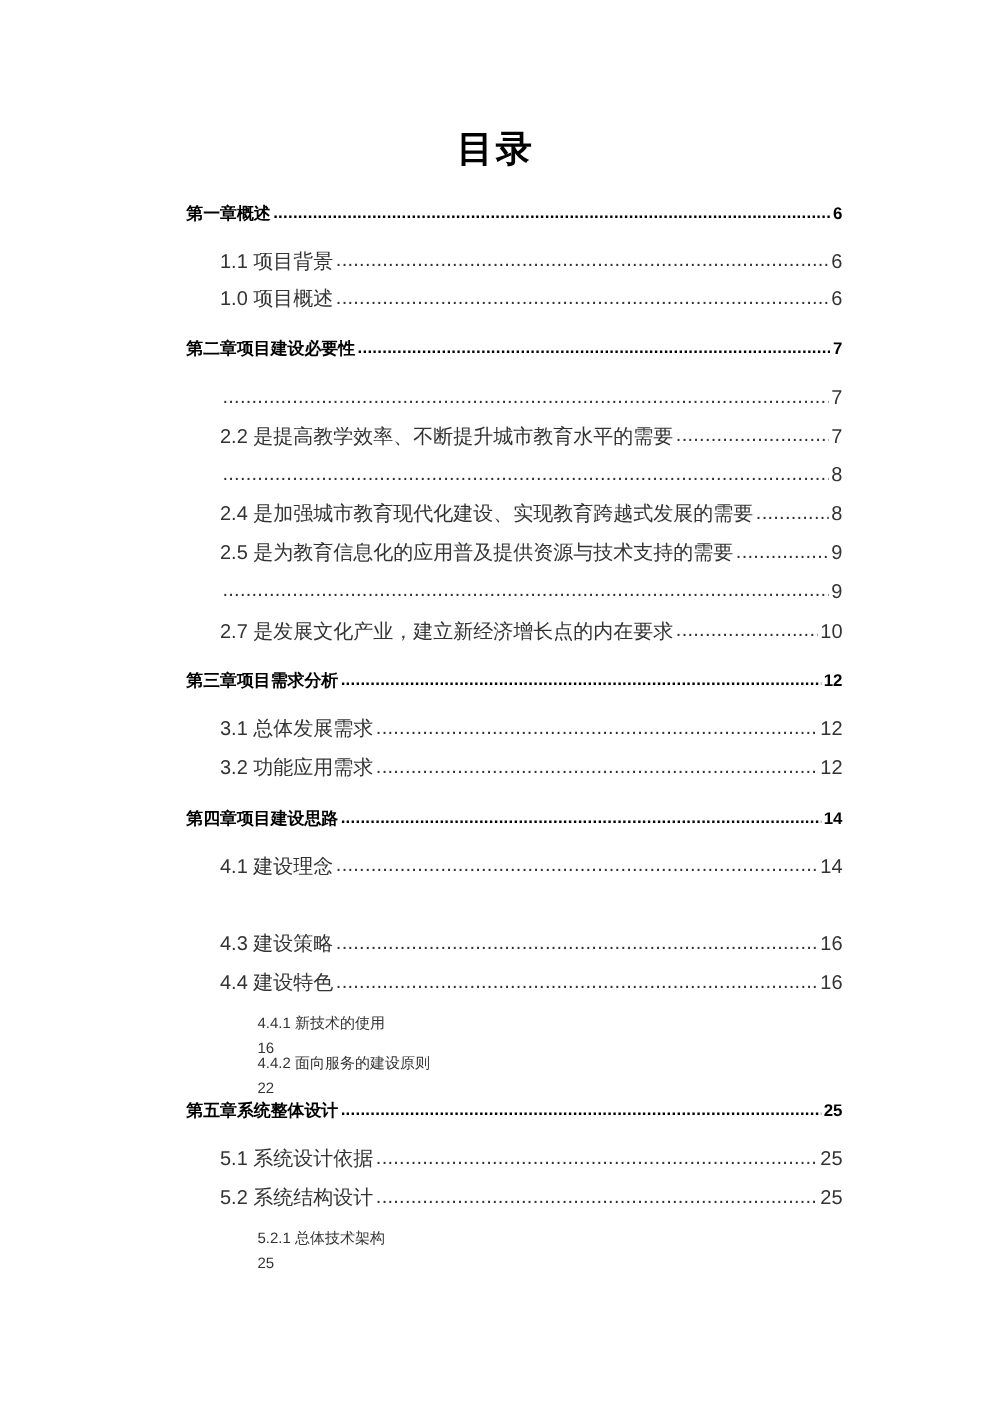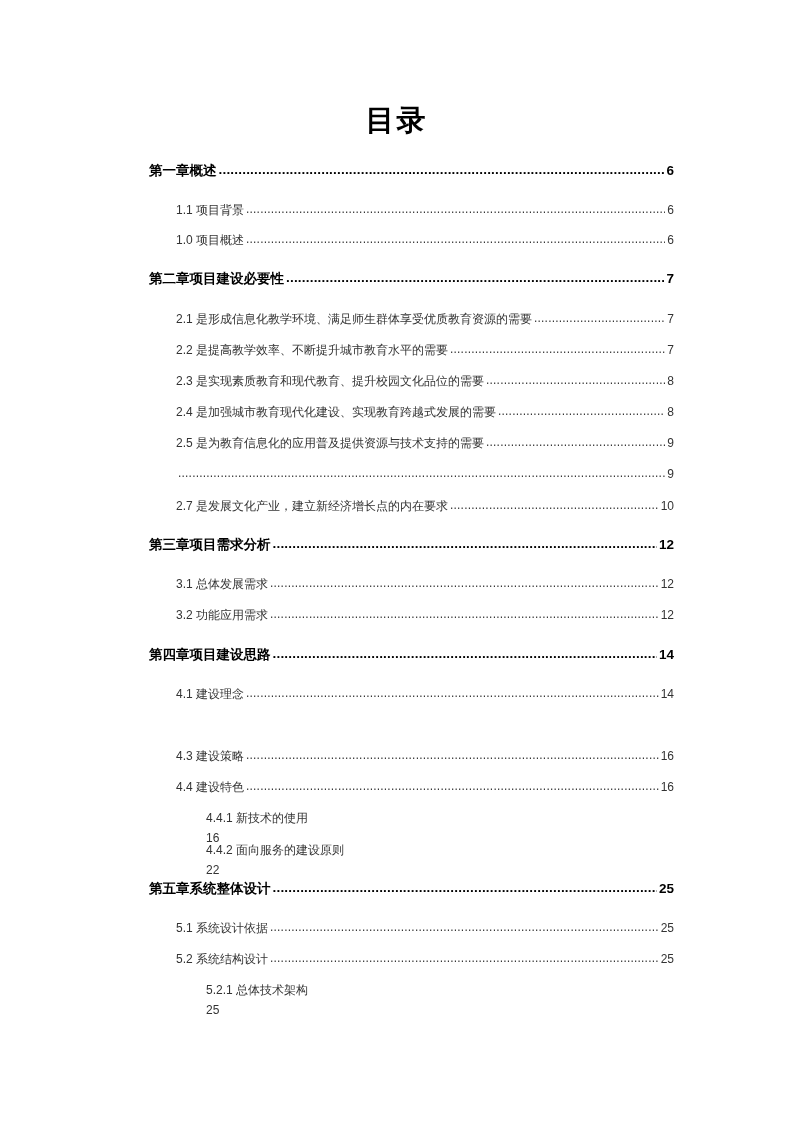--- a/index.html
+++ b/index.html
@@ -9,21 +9,21 @@
     .title { position: absolute; left: 0; width: 793px; top: 100px; text-align: center;
       font-size: 29px; font-weight: bold; letter-spacing: 2px; color: #000; line-height: 40px; }
     .toc-row { position: absolute; right: 119px; display: flex; align-items: baseline;
       white-space: nowrap; height: 20px; line-height: 20px; }
     .toc-row .label { flex: 0 0 auto; }
     .toc-row .leader { flex: 1 1 auto; overflow: hidden; margin: 0 2px; position: relative; top: -1px; }
     .toc-row .leader::after { content: "........................................................................................................................................................................................................................................................................"; letter-spacing: 0.2px; }
     .toc-row .page-num { flex: 0 0 auto; text-align: right; }
     .lvl1 { left: 149px; font-size: 13.5px; font-weight: bold; color: #000; }
     .lvl1 .leader { font-weight: bold; }
-    .lvl2 { left: 176px; font-size: 12px; color: #333; }
+    .lvl2 { left: 176px; font-size: 16px; color: #333; }
     .lvl3 { left: 204px; font-size: 12px; color: #333; flex-direction: column; }
   </style>
 </head>
 <body>
 
 <div class="page">
   <div class="title">目录</div>
 
   <div class="toc-row lvl1" style="top:161px">
     <span class="label">第一章概述</span>
@@ -40,31 +40,29 @@
     <span class="leader"></span>
     <span class="page-num">6</span>
   </div>
 
   <div class="toc-row lvl1" style="top:269px">
     <span class="label">第二章项目建设必要性</span>
     <span class="leader"></span>
     <span class="page-num">7</span>
   </div>
   <div class="toc-row lvl2" style="top:309px">
-    <span class="label">2.1 是形成信息化教学环境、满足师生群体享受优质教育资源的需要</span>
     <span class="leader"></span>
     <span class="page-num">7</span>
   </div>
   <div class="toc-row lvl2" style="top:340px">
     <span class="label">2.2 是提高教学效率、不断提升城市教育水平的需要</span>
     <span class="leader"></span>
     <span class="page-num">7</span>
   </div>
   <div class="toc-row lvl2" style="top:371px">
-    <span class="label">2.3 是实现素质教育和现代教育、提升校园文化品位的需要</span>
     <span class="leader"></span>
     <span class="page-num">8</span>
   </div>
   <div class="toc-row lvl2" style="top:402px">
     <span class="label">2.4 是加强城市教育现代化建设、实现教育跨越式发展的需要</span>
     <span class="leader"></span>
     <span class="page-num">8</span>
   </div>
   <div class="toc-row lvl2" style="top:433px">
     <span class="label">2.5 是为教育信息化的应用普及提供资源与技术支持的需要</span>

